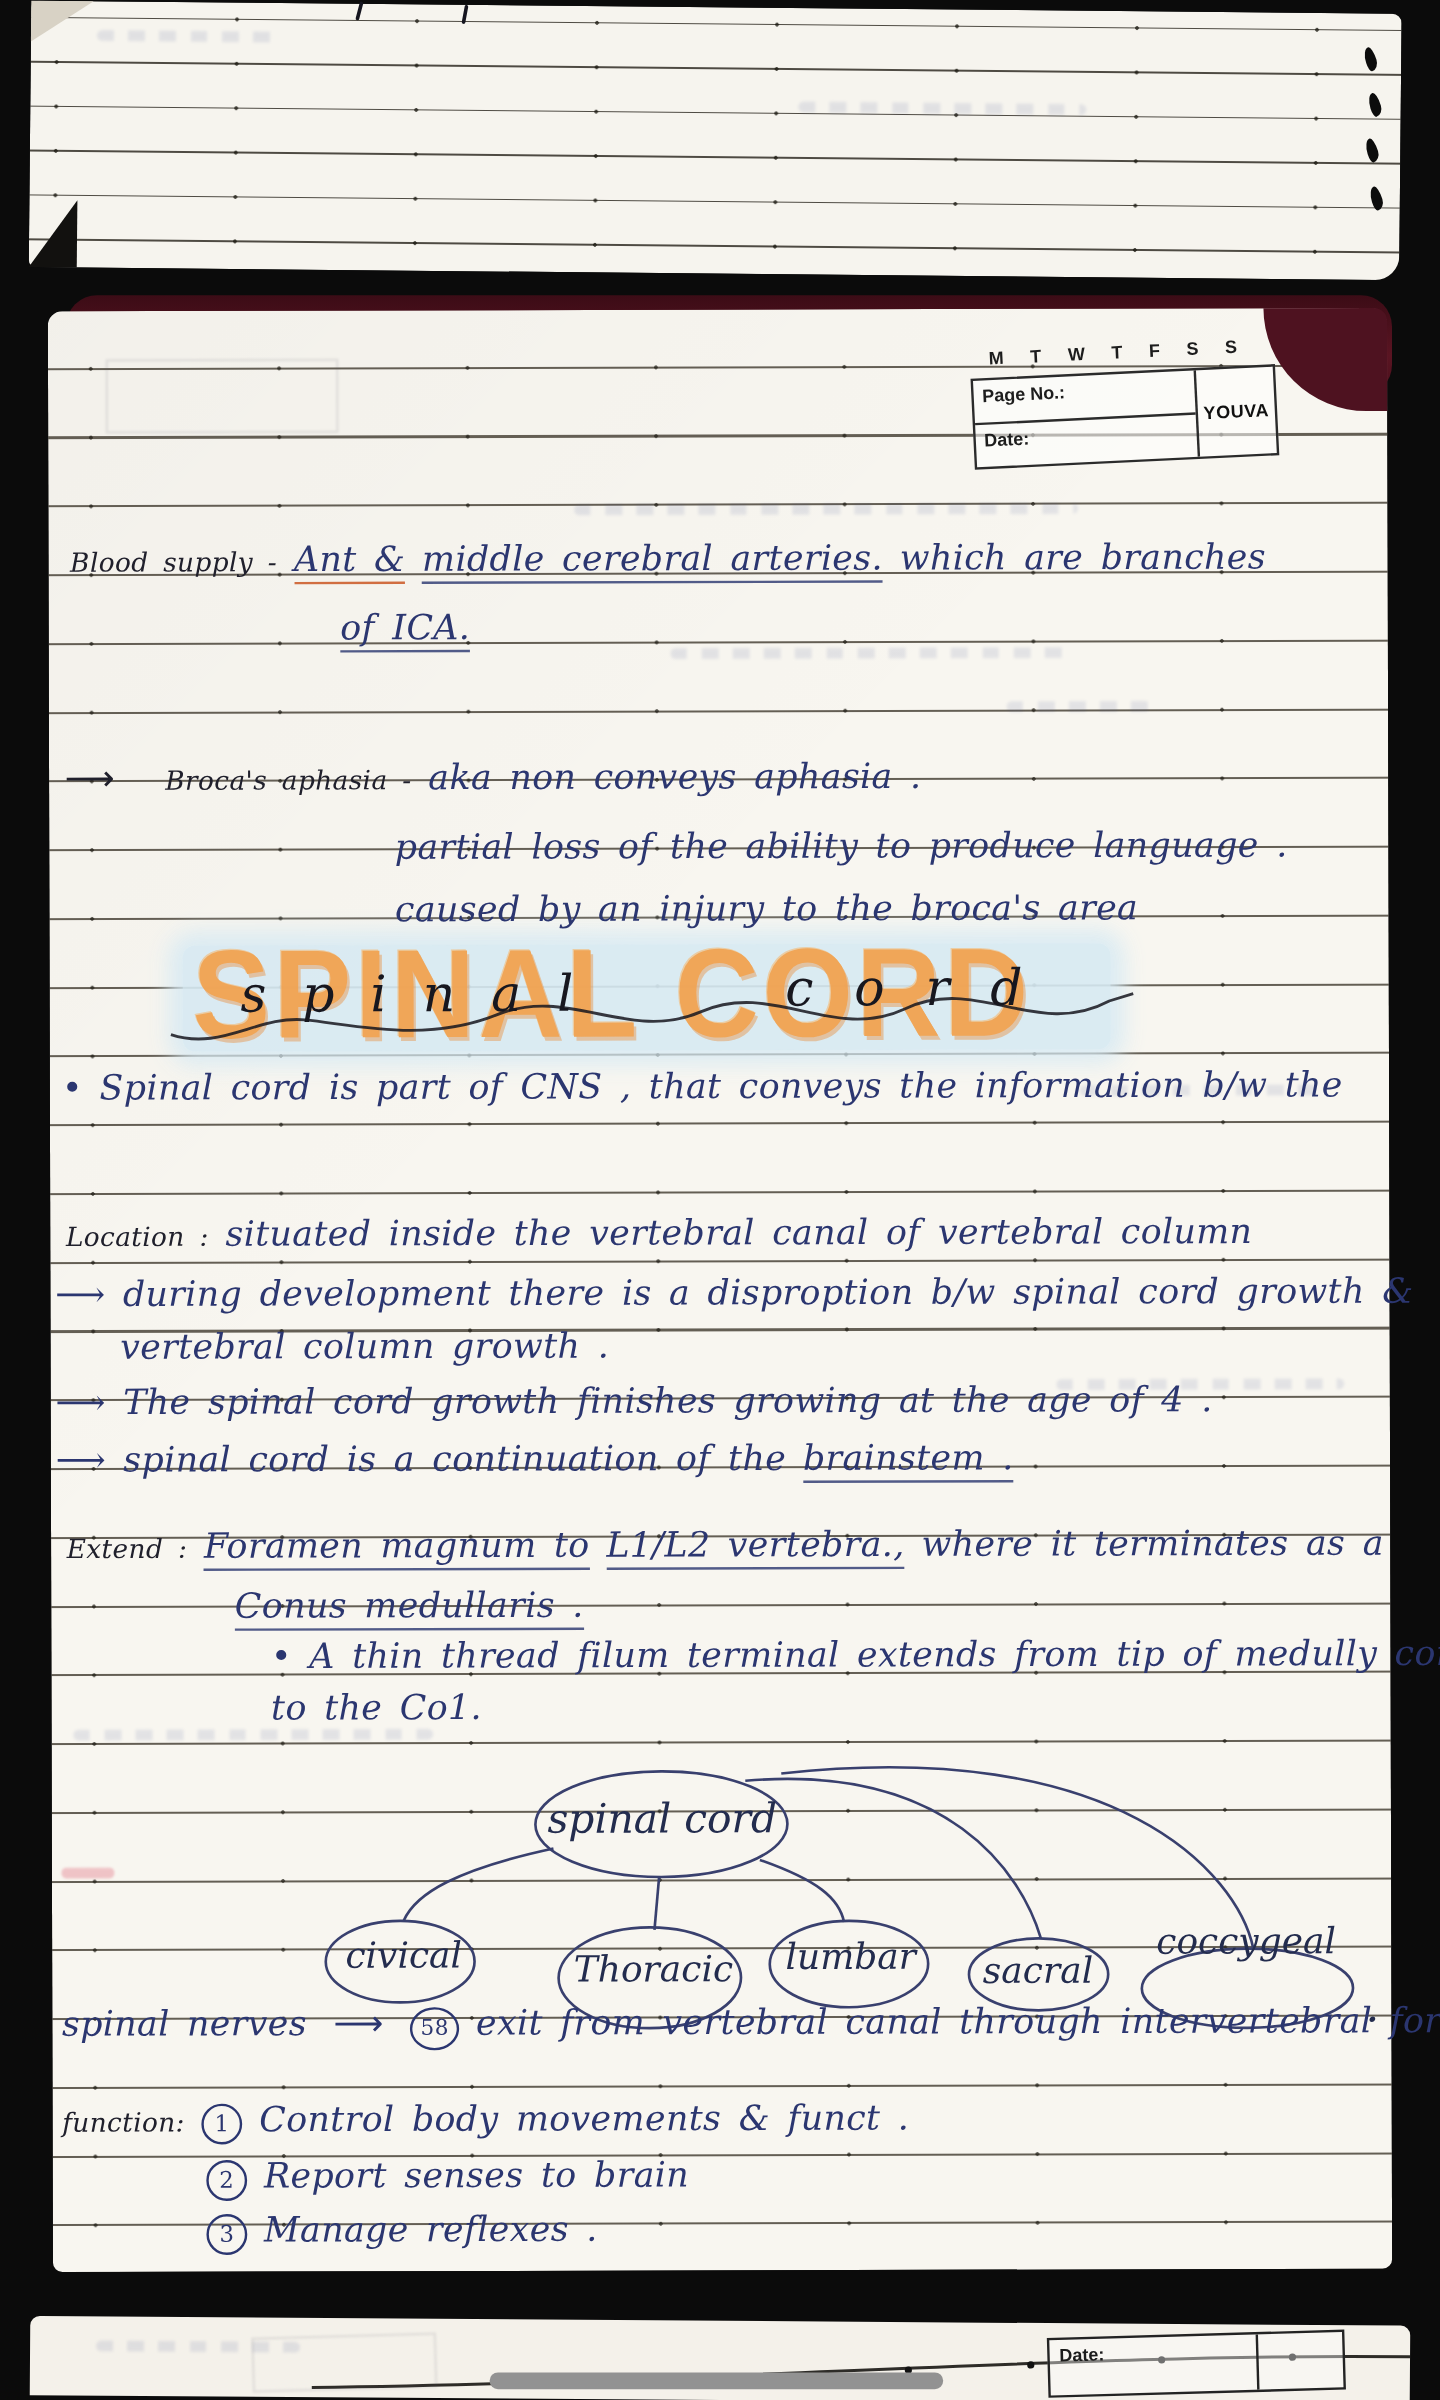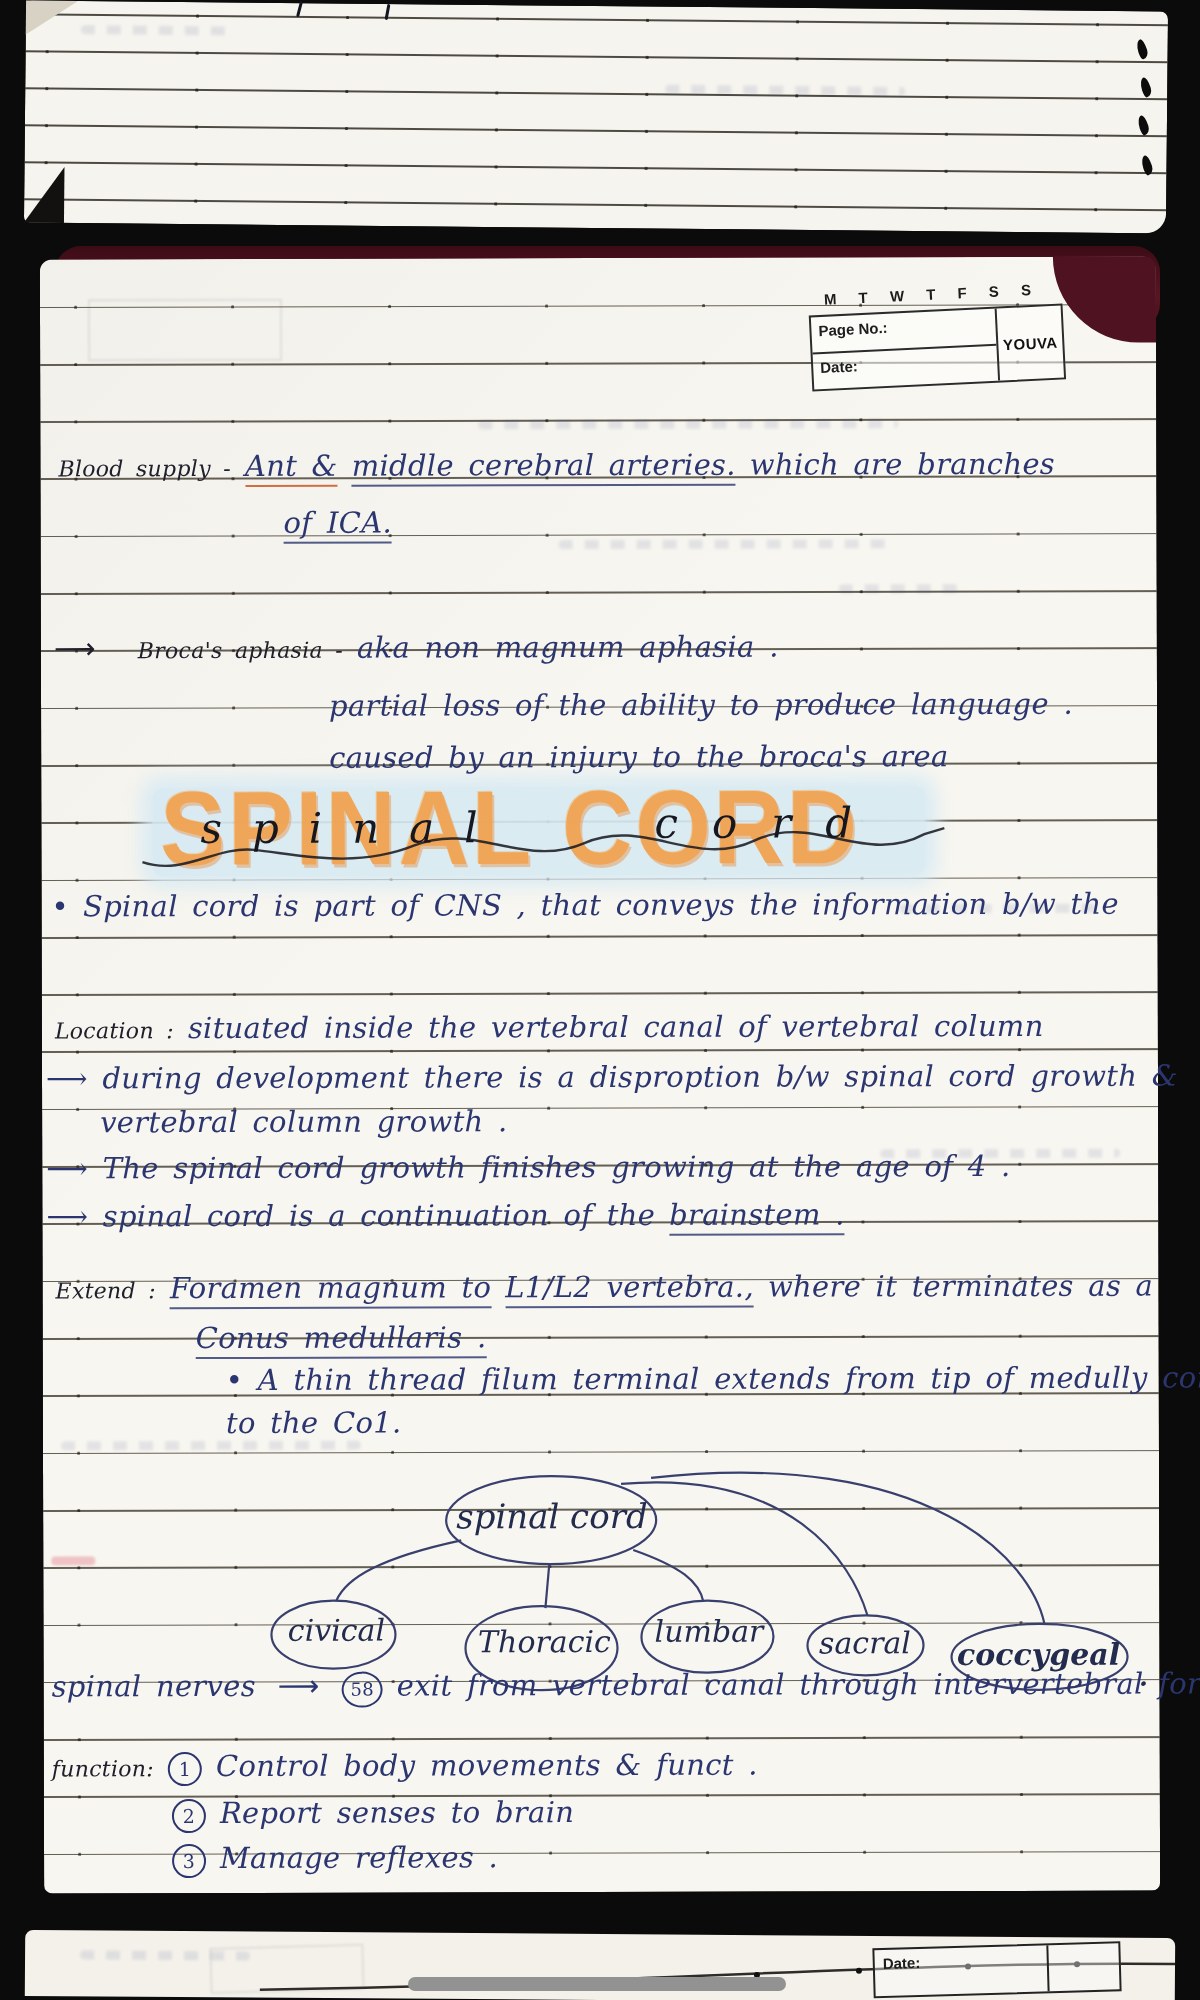--- a/index.html
+++ b/index.html
@@ -142,21 +142,21 @@
       <span class="ink-b u">middle cerebral arteries.</span>
       <span class="ink-b">which are branches</span>
     </div>
     <div class="row" style="left:243px;top:247px;">
       <span class="ink-b u">of ICA.</span>
     </div>
 
     <div class="row" style="left:13px;top:372px;">
       <span class="ink-k arrow">⟶</span>
       <span class="ink-k hd" style="margin-left:28px;">Broca's aphasia -</span>
-      <span class="ink-b">aka non magnum aphasia .</span>
+      <span class="ink-b">aka non conveys aphasia .</span>
     </div>
     <div class="row" style="left:288px;top:430px;">
       <span class="ink-b">partial loss of the ability to produce language .</span>
     </div>
     <div class="row" style="left:288px;top:482px;">
       <span class="ink-b">caused by an injury to the broca's area</span>
     </div>
 
     <div id="title-wrap">
       <div id="title-hl"></div>
@@ -220,21 +220,21 @@
         <path d="M 482,88 C 530,105 548,120 552,140"></path>
         <path d="M 470,22 C 640,8 700,100 716,154"></path>
         <path d="M 500,16 C 780,-14 880,100 893,163"></path>
       </g>
     </svg>
     <div class="dg-label" style="left:413px;top:1238px;width:190px;font-size:34px;">spinal cord</div>
     <div class="dg-label" style="left:228px;top:1354px;width:130px;">civical</div>
     <div class="dg-label" style="left:426px;top:1366px;width:150px;">Thoracic</div>
     <div class="dg-label" style="left:598px;top:1356px;width:135px;">lumbar</div>
     <div class="dg-label" style="left:764px;top:1368px;width:115px;">sacral</div>
-    <div class="dg-label" style="left:910px;top:1380px;width:170px;font-weight:bold;">coccygeal</div>
+    <div class="dg-label" style="left:910px;top:1344px;width:170px;">coccygeal</div>
     <div class="dg-label" style="left:1090px;top:1396px;width:20px;font-size:36px;">.</div>
 
     <div class="row" style="left:8px;top:1410px;">
       <span class="ink-b">spinal nerves</span>
       <span class="ink-b arrow" style="margin:0 8px;">⟶</span>
       <span class="cnum wide ink-b">58</span>
       <span class="ink-b">exit from vertebral canal through intervertebral foramina .</span>
     </div>
 
     <div class="row" style="left:8px;top:1490px;">

